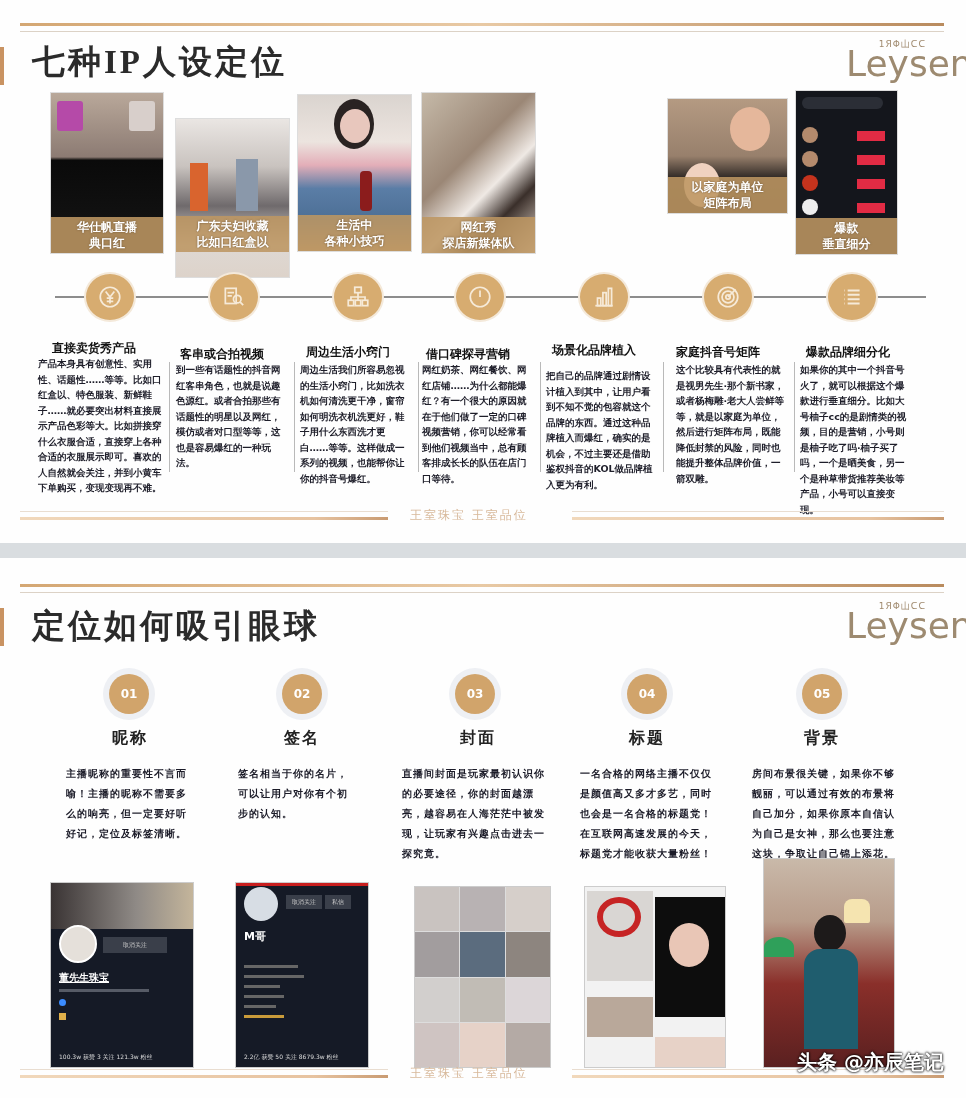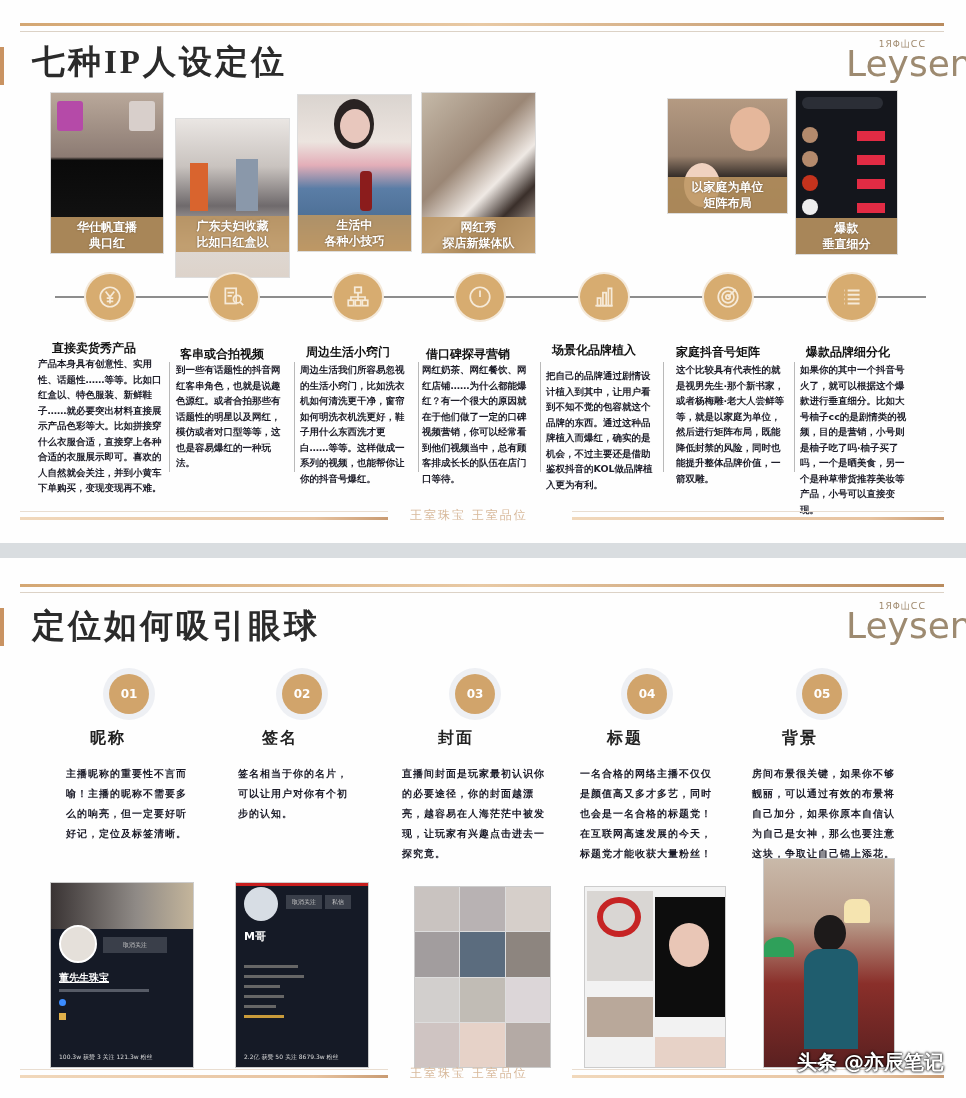--- a/index.html
+++ b/index.html
@@ -24,21 +24,21 @@
 .tl-icon svg{width:26px;height:26px}
 .col-title{position:absolute;font-size:12px;font-weight:bold;color:#111;white-space:nowrap}
 .col-text{position:absolute;font-size:9.5px;line-height:15.5px;color:#1e1e2a;font-weight:bold}
 .vsep{position:absolute;width:1px;background:#b9b9b9}
 .footer-line{position:absolute;height:3px;background:linear-gradient(90deg,#f1d8bb,#e7c3a0 80%,#c99b72)}
 .footer-line2{position:absolute;height:1px;background:#e9ddd0}
 .footer-text{position:absolute;font-size:12px;color:#d7b89a;letter-spacing:2px}
 
 .num{position:absolute;width:52px;height:52px;border-radius:50%;background:#eef0f4;display:flex;align-items:center;justify-content:center}
 .num span{width:40px;height:40px;border-radius:50%;background:#d1a46b;color:#fff;font-weight:bold;font-size:12px;display:flex;align-items:center;justify-content:center}
-.item-title{position:absolute;font-size:16px;font-weight:bold;color:#222;width:80px;letter-spacing:2px}
+.item-title{position:absolute;font-size:16px;font-weight:bold;color:#222;text-align:center;width:80px;letter-spacing:2px}
 .item-text{position:absolute;font-size:10px;line-height:20px;color:#1b1b28;font-weight:bold;letter-spacing:1px}
 .phone{position:absolute;background:#151a26;overflow:hidden;border:1px solid #ccc}
 .watermark{position:absolute;right:22px;bottom:22px;font-size:20px;color:#fff;text-shadow:0 0 3px #000,0 0 2px #000;font-weight:bold}
 </style>
 </head>
 <body>
 
 <div class="slide" id="s1">
   <div class="topline1" style="top:23px"></div>
   <div class="topline2" style="top:31px"></div>

